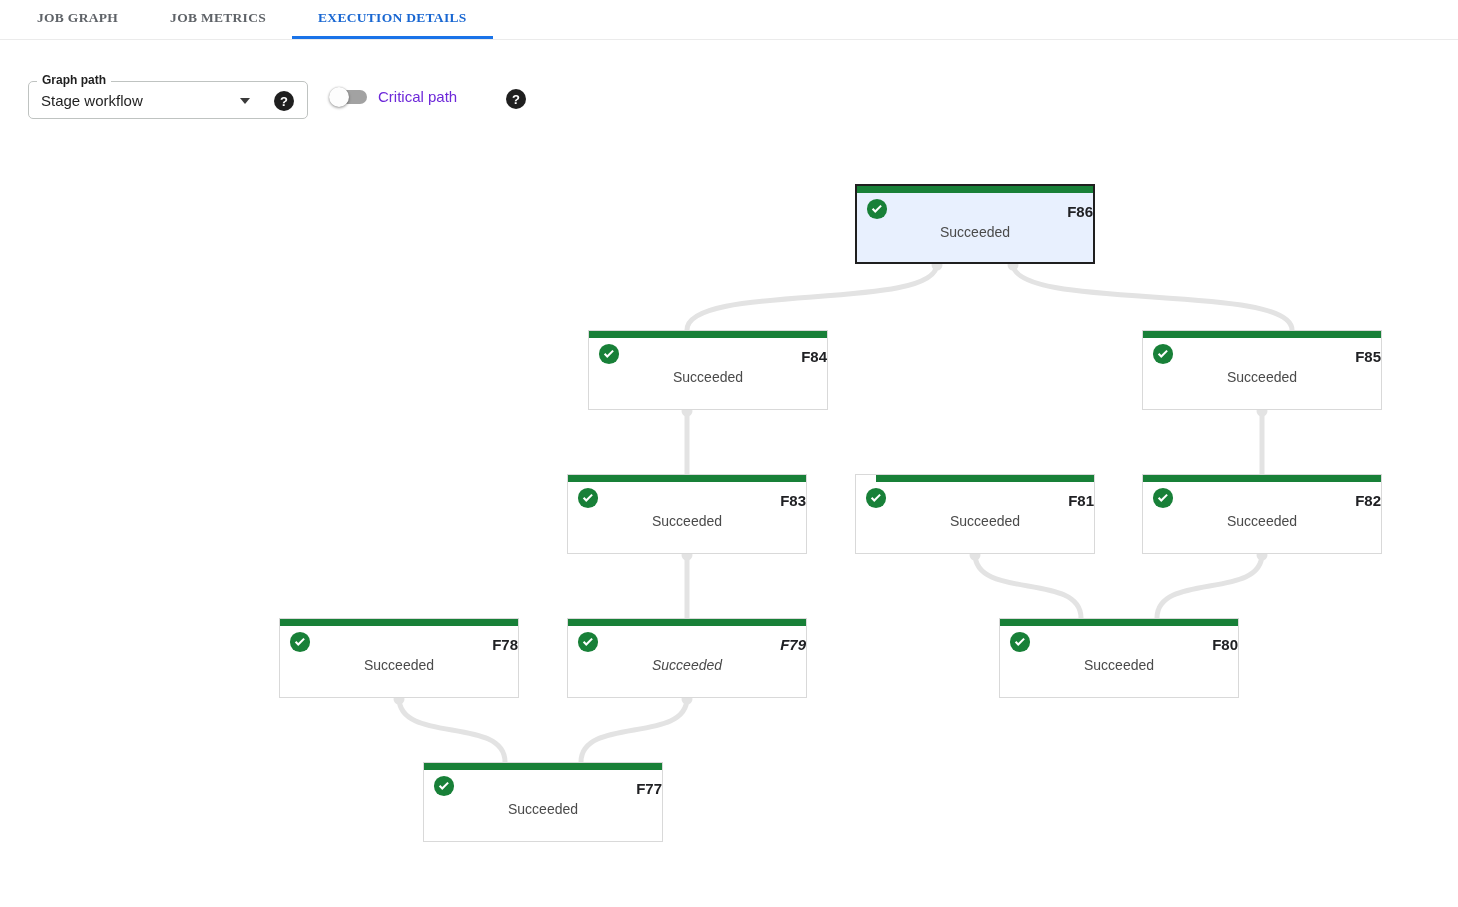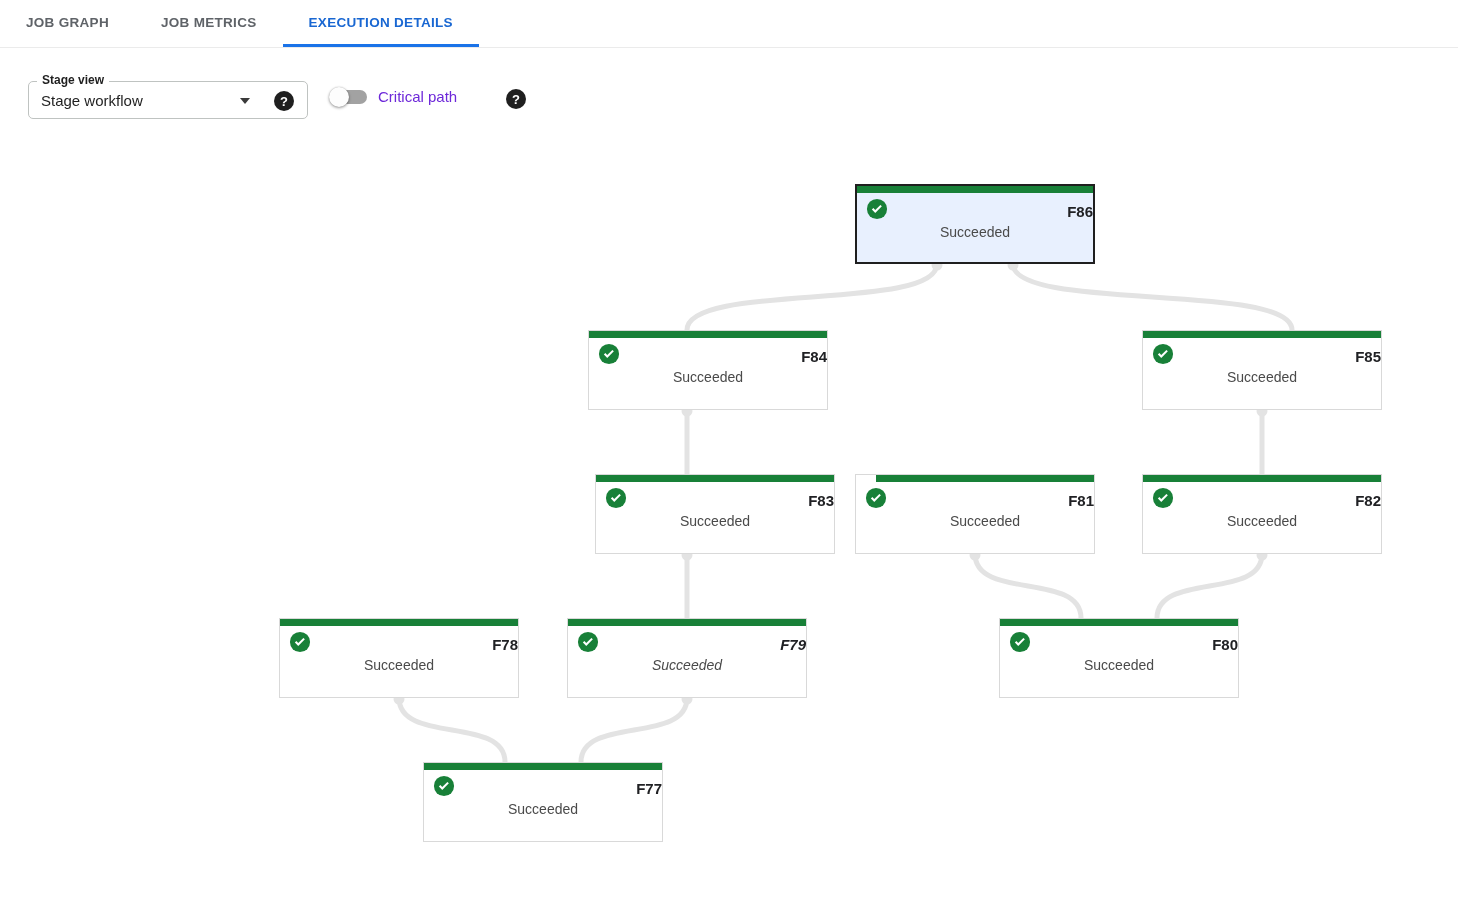--- a/index.html
+++ b/index.html
@@ -1,23 +1,23 @@
 <!DOCTYPE html>
 <html style="--accent: #1967d2; --underline: #1a73e8; --green: #188038; --sel-bg: #e8f0fe; --sel-border: #1f1f1f;"><head>
 <meta charset="utf-8">
 <style>
   * { box-sizing: border-box; }
   html,body { margin:0; padding:0; background:#fff; }
   body { font-family:"Liberation Sans", sans-serif; }
   .page { position:relative; width:1458px; height:907px; background:#fff; overflow:hidden; }
 
   
-  .tabbar { position:absolute; top:0; left:0; width:100%; height:48px;
-            display:flex; align-items:stretch; padding-left:0;
-            border-bottom:1px solid #ebebeb; background:#fff; }
+  .tabbar { position:absolute; top:0; left:0; width:100%; height:40px;
+            display:flex; align-items:stretch; padding-left:11px;
+            border-bottom:1px solid #ebebeb; background:#fff;font-family:Liberation Serif, serif; }
   .tab { display:flex; align-items:center; padding:0 26px; cursor:pointer;
          font-size:13.5px; font-weight:bold; letter-spacing:.3px; color:#5f6368;
          border-bottom:3px solid transparent; }
   .tab.active { color:var(--accent); border-bottom-color:var(--underline); }
 
   
   .select-field { position:absolute; left:28px; top:81px; width:280px; height:38px;
                   border:1px solid #bfc3c1; border-radius:5px; background:#fff; }
   .field-label { position:absolute; top:-9px; left:8px; background:#fff; padding:0 5px;
                  font-size:12px; font-weight:bold; color:#1f1f1f; line-height:14px; }
@@ -55,21 +55,21 @@
 
 <div class="page">
 
   <div class="tabbar">
     <div class="tab">JOB GRAPH</div>
     <div class="tab">JOB METRICS</div>
     <div class="tab active">EXECUTION DETAILS</div>
   </div>
 
   <div class="select-field">
-    <span class="field-label">Stage view</span>
+    <span class="field-label">Graph path</span>
     <span class="field-value">Stage workflow</span>
     <span class="caret"></span>
     <span class="help-icon help-in-select">?</span>
   </div>
 
   <div class="toggle">
     <span class="toggle-thumb"></span>
   </div>
   <span class="toggle-label">Critical path</span>
   <span class="help-icon help-critical">?</span>
@@ -115,21 +115,21 @@
       </div>
       <div class="node" style="left: 1142px; top: 330px;">
         <div class="topbar"></div>
         <span class="check"><svg viewBox="0 0 24 24" width="22" height="22">
             <circle cx="12" cy="12" r="11" fill="#188038"></circle>
             <path fill="#fff" d="M10.1 16.3l-3.7-3.7 1.6-1.6 2.1 2.1 5.6-5.6 1.6 1.6z"></path>
           </svg></span>
         <div class="ntitle">F85</div>
         <div class="nstatus">Succeeded</div>
       </div>
-      <div class="node" style="left: 567px; top: 474px; margin-left: 28px;">
+      <div class="node" style="left: 567px; top: 474px;">
         <div class="topbar"></div>
         <span class="check"><svg viewBox="0 0 24 24" width="22" height="22">
             <circle cx="12" cy="12" r="11" fill="#188038"></circle>
             <path fill="#fff" d="M10.1 16.3l-3.7-3.7 1.6-1.6 2.1 2.1 5.6-5.6 1.6 1.6z"></path>
           </svg></span>
         <div class="ntitle">F83</div>
         <div class="nstatus">Succeeded</div>
       </div>
       <div class="node" style="left: 855px; top: 474px; padding-left: 20px;">
         <div class="topbar"></div>

